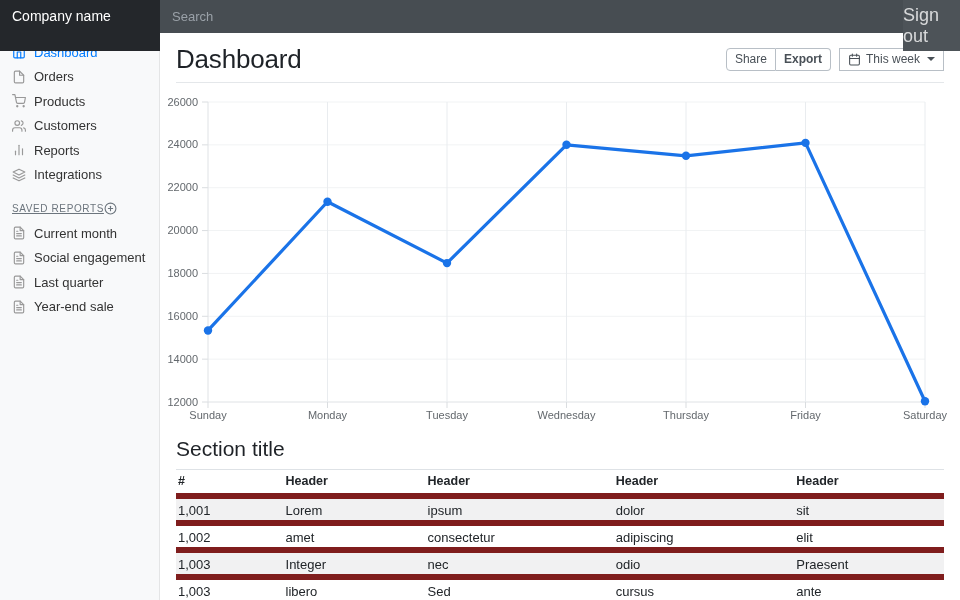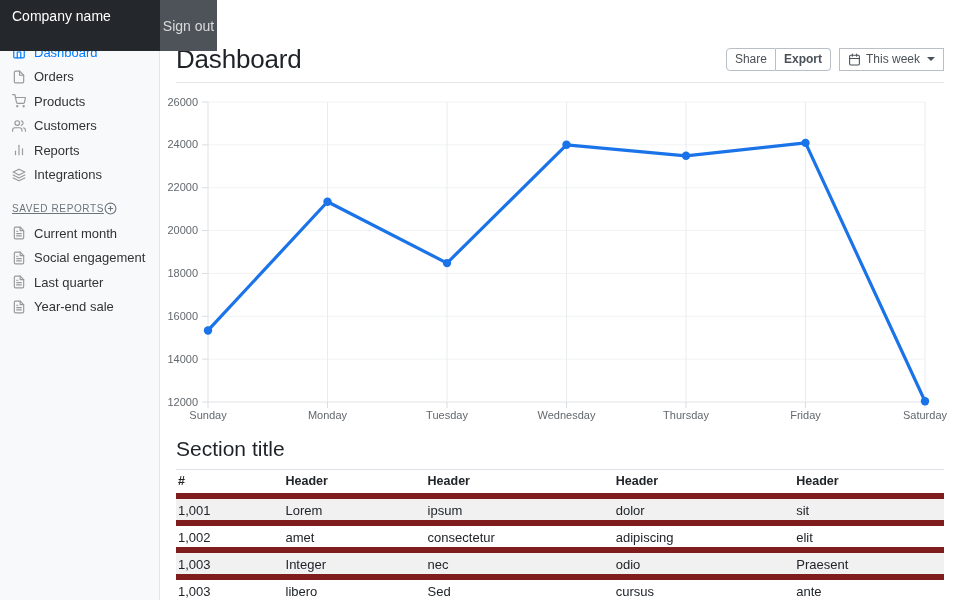--- a/index.html
+++ b/index.html
@@ -6,21 +6,21 @@
   html, body { width: 960px; height: 600px; overflow: hidden; }
   body { font-family: "Liberation Sans", sans-serif; background: #fff; position: relative; }
 
   
   .navbar { position: absolute; top: 0; left: 0; width: 960px; height: 51px; display: flex; z-index: 20; }
   .brand { width: 160px; background: #24272b; color: #fff; font-size: 14px; line-height: 33px; padding-left: 12px; cursor: pointer; }
   .search-wrap { flex: 1; }
   .search-input { width: 100%; height: 33px; background: #474d52; border: none; outline: none; color: #fff;
                   font-size: 13px; padding: 0 12px; font-family: "Liberation Sans", sans-serif; }
   .search-input::placeholder { color: #9aa1a8; }
-  .signout { width: 57px; background: #4d5358; color: rgba(255,255,255,.78); font-size: 14px;
+  .signout { width: 57px; background: #4d5358; color: rgba(255,255,255,.78); font-size: 18px;
              display: flex; align-items: center; justify-content: center; cursor: pointer; }
 
   
   .sidebar { position: absolute; top: 33px; left: 0; width: 160px; height: 567px; background: #f8f9fa;
              box-shadow: inset -1px 0 0 rgba(0,0,0,.08); padding-top: 7px; }
   .nav-item { display: flex; align-items: center; gap: 8px; padding: 0 12px; height: 24.5px;
               font-size: 13px; font-weight: 500; color: #333; cursor: pointer; }
   .nav-item svg, .saved-item svg, .sb-heading svg, .toolbar svg {
               fill: none; stroke-width: 2; stroke-linecap: round; stroke-linejoin: round; }
   .nav-item svg { width: 14px; height: 14px; stroke: #999; flex: none; }
@@ -61,20 +61,23 @@
        border-top: 1px solid #dee2e6; border-bottom: 1px solid #dee2e6; }
   td { padding: 4px 8px 2px 2px; border-top: 6px solid #7f1d1d; }
   tbody tr:nth-child(odd) { background: #f1f1f2; }
   col.c1 { width: 14%; } col.c2 { width: 18.5%; } col.c3 { width: 24.5%; } col.c4 { width: 23.5%; } col.c5 { width: 19.5%; }
 </style>
 </head>
 <body>
 
 <header class="navbar">
   <a class="brand">Company name</a>
+  <div class="search-wrap">
+    <input class="search-input" type="text" placeholder="Search" style="">
+  </div>
   <a class="signout">Sign out</a>
 </header>
 
 <nav class="sidebar">
   <div id="sidebar-nav">
       <div class="nav-item active">
         <svg viewBox="0 0 24 24">
           <path d="M3 9l9-7 9 7v11a2 2 0 0 1-2 2H5a2 2 0 0 1-2-2z"></path>
           <polyline points="9 22 9 12 15 12 15 22"></polyline>
         </svg>

